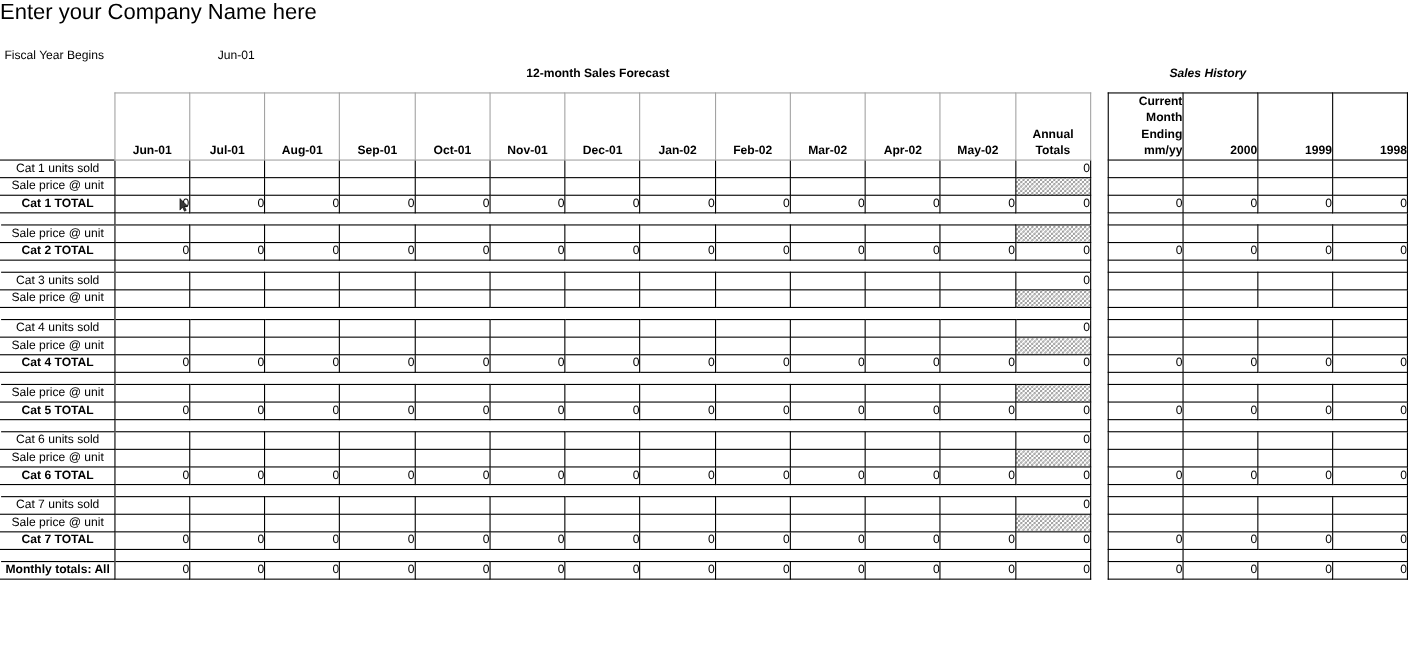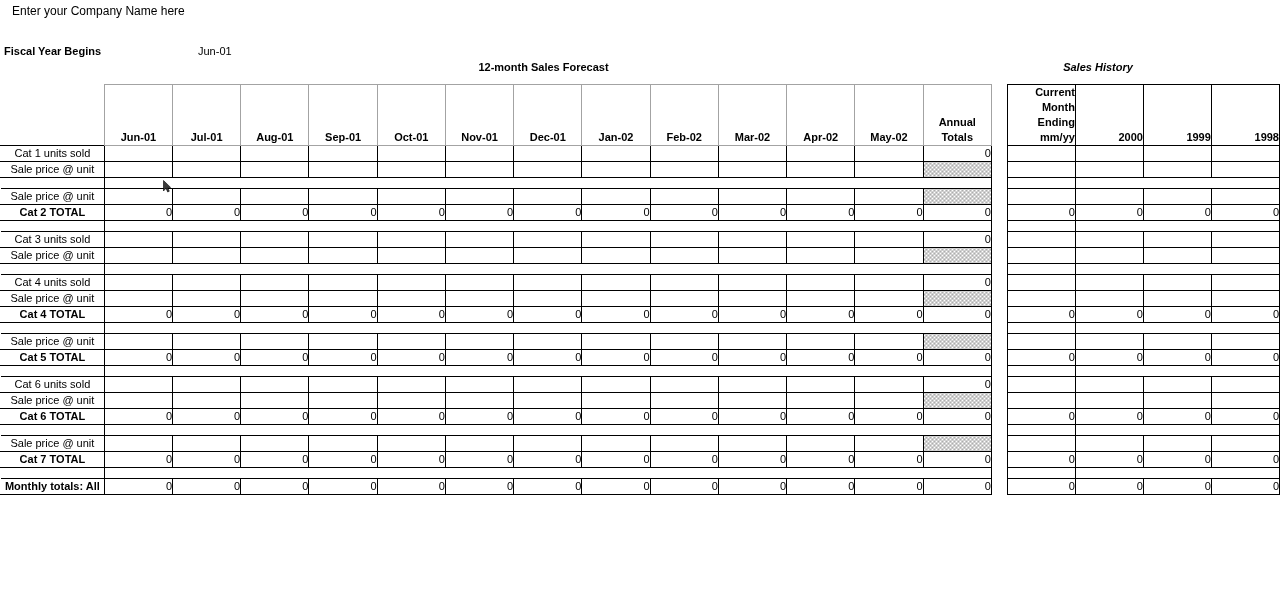--- a/index.html
+++ b/index.html
@@ -12,32 +12,32 @@
     height: 592px;
     font-family: "Liberation Sans", sans-serif;
     color: #000000;
     overflow: hidden;
     position: relative;
   }
 
   
   #company-title {
     position: absolute;
-    left: 12px;
+    left: 0;
     top: 1px;
-    font-size: 12px;
+    font-size: 20px;
     line-height: 20px;
     white-space: nowrap;
   }
   #fiscal-label {
     position: absolute;
     left: 4px;
     top: 44px;
     font-size: 11px;
-    font-weight: bold;
+    font-weight: normal;
     line-height: 14px;
     white-space: nowrap;
   }
   #fiscal-value {
     position: absolute;
     left: 198px;
     top: 44px;
     font-size: 11px;
     line-height: 14px;
     white-space: nowrap;
@@ -238,20 +238,41 @@
           <td class="cell"></td>
           <td class="cell"></td>
           <td class="cell"></td>
           <td class="cell hatch"></td>
           <td class="gutter"></td>
           <td class="hcell"></td>
           <td class="hcell"></td>
           <td class="hcell"></td>
           <td class="hcell"></td>
         </tr>
+        <tr>
+          <td class="lbl bold">Cat 1 TOTAL</td>
+          <td class="cell">0</td>
+          <td class="cell">0</td>
+          <td class="cell">0</td>
+          <td class="cell">0</td>
+          <td class="cell">0</td>
+          <td class="cell">0</td>
+          <td class="cell">0</td>
+          <td class="cell">0</td>
+          <td class="cell">0</td>
+          <td class="cell">0</td>
+          <td class="cell">0</td>
+          <td class="cell">0</td>
+          <td class="cell">0</td>
+          <td class="gutter"></td>
+          <td class="hcell">0</td>
+          <td class="hcell">0</td>
+          <td class="hcell">0</td>
+          <td class="hcell">0</td>
+        </tr>
         <tr class="spacer">
           <td class="lbl"></td>
           <td class="cell span" colspan="13"></td>
           <td class="gutter"></td>
           <td class="hcell"></td>
           <td class="hcell" colspan="3"></td>
         </tr>
         <tr>
           <td class="lbl">Sale price @ unit</td>
           <td class="cell"></td>
@@ -533,20 +554,41 @@
           <td class="hcell">0</td>
         </tr>
         <tr class="spacer">
           <td class="lbl"></td>
           <td class="cell span" colspan="13"></td>
           <td class="gutter"></td>
           <td class="hcell"></td>
           <td class="hcell" colspan="3"></td>
         </tr>
         <tr>
+          <td class="lbl">Cat 7 units sold</td>
+          <td class="cell"></td>
+          <td class="cell"></td>
+          <td class="cell"></td>
+          <td class="cell"></td>
+          <td class="cell"></td>
+          <td class="cell"></td>
+          <td class="cell"></td>
+          <td class="cell"></td>
+          <td class="cell"></td>
+          <td class="cell"></td>
+          <td class="cell"></td>
+          <td class="cell"></td>
+          <td class="cell">0</td>
+          <td class="gutter"></td>
+          <td class="hcell"></td>
+          <td class="hcell"></td>
+          <td class="hcell"></td>
+          <td class="hcell"></td>
+        </tr>
+        <tr>
           <td class="lbl">Sale price @ unit</td>
           <td class="cell"></td>
           <td class="cell"></td>
           <td class="cell"></td>
           <td class="cell"></td>
           <td class="cell"></td>
           <td class="cell"></td>
           <td class="cell"></td>
           <td class="cell"></td>
           <td class="cell"></td>

